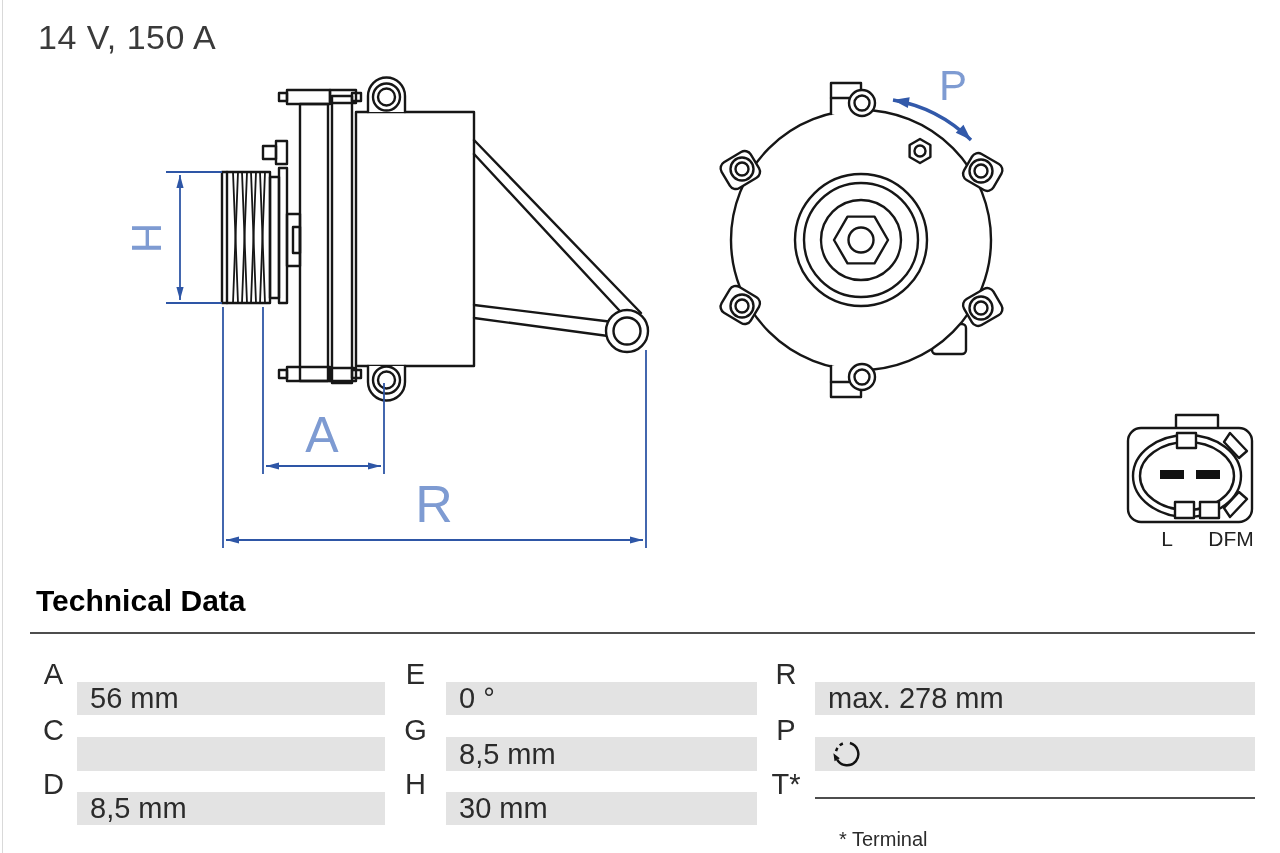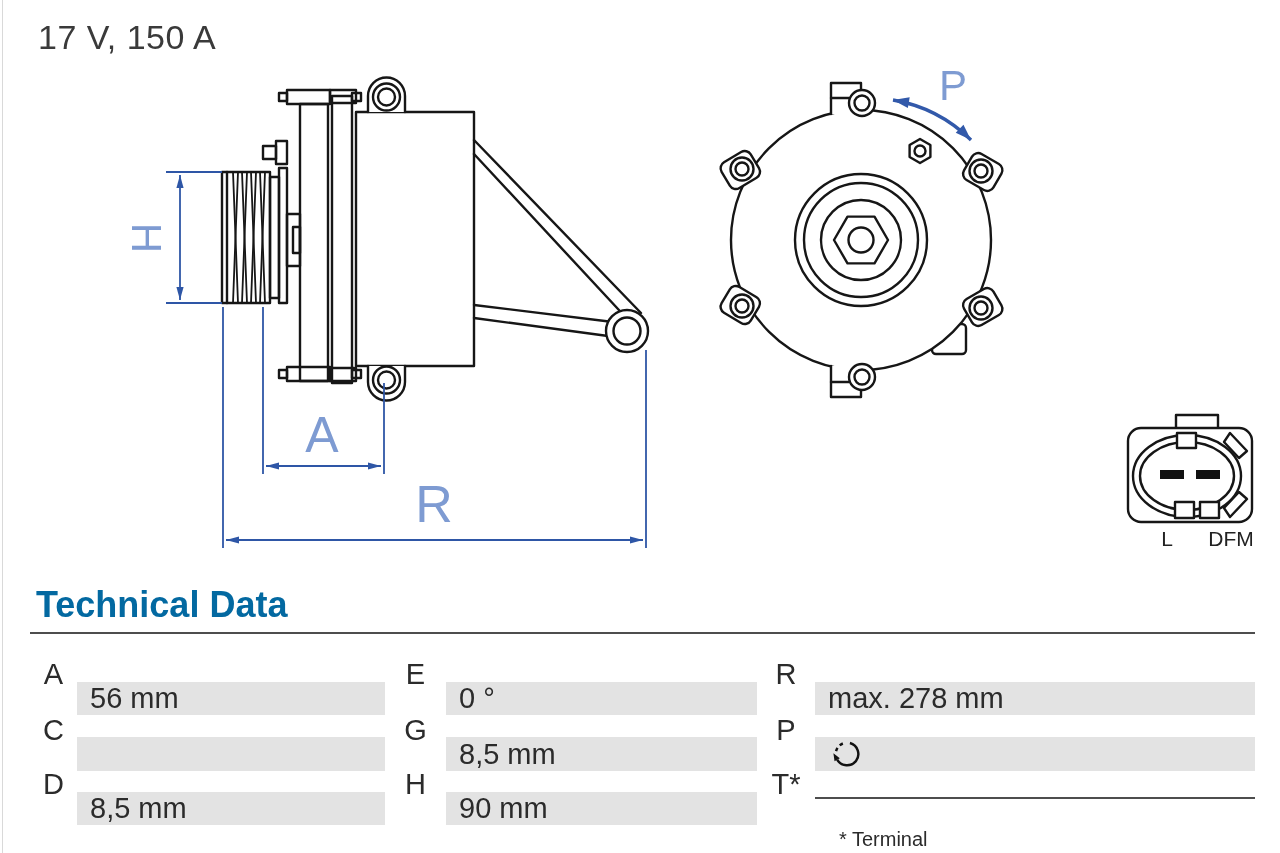--- a/index.html
+++ b/index.html
@@ -7,21 +7,21 @@
     position:relative;width:1280px;height:853px;background:#ffffff;
     font-family:"Liberation Sans", sans-serif;color:#2b2b2b;overflow:hidden;
   }
   .edge-line{position:absolute;left:2px;top:0;width:1px;height:100%;background:#d9d9d9;}
   .title{
     position:absolute;left:38px;top:18px;font-size:34px;font-weight:400;
     color:#3a3a3a;letter-spacing:0.5px;
   }
   .drawing{position:absolute;left:0;top:0;}
   .section-heading{
-    position:absolute;left:36px;top:584px;font-size:36px;font-weight:700;color:#0369a1;
+    position:absolute;left:36px;top:584px;font-size:30px;font-weight:700;color:#000000;
   }
   .tech-table{
     position:absolute;left:30px;top:632px;width:1225px;
   }
   .t-row{
     display:grid;grid-template-columns:47px 308px 61px 311px 58px 440px;
     height:53px;border-top:2px solid #4d4d4d;box-sizing:content-box;
   }
   .t-row:last-child{border-bottom:2px solid #4d4d4d;}
   .t-key{
@@ -38,21 +38,21 @@
   svg text{font-family:"Liberation Sans", sans-serif;}
   .dim-label{fill:#7e9bd2;}
   .conn-label{fill:#222222;font-size:21px;}
 </style>
 </head>
 <body>
 
 <div class="page">
   <div class="edge-line"></div>
 
-  <div class="title">17 V, 150 A</div>
+  <div class="title">14 V, 150 A</div>
 
   <svg class="drawing" width="1280" height="585" viewBox="0 0 1280 585">
     <defs>
       <marker id="dimA" markerUnits="userSpaceOnUse" markerWidth="15" markerHeight="9" viewBox="0 0 15 9" refX="14" refY="4.5" orient="auto-start-reverse">
         <path d="M14,4.5 L1,0.9 L1,8.1 Z" fill="#2e56a6"></path>
       </marker>
       <marker id="dimB" markerUnits="userSpaceOnUse" markerWidth="19" markerHeight="13" viewBox="0 0 19 13" refX="17" refY="6.5" orient="auto-start-reverse">
         <path d="M17,6.5 L1,1 L1,12 Z" fill="#3259aa"></path>
       </marker>
     </defs>
@@ -238,19 +238,19 @@
           <path d="M 21.1,6.4 A 12,12 0 1 1 7.6,24" stroke="#111111" stroke-width="2.6" fill="none"></path>
           <path d="M 6.4,14.9 A 12,12 0 0 1 15.5,6.3" stroke="#111111" stroke-width="2.6" fill="none" stroke-dasharray="3.8 3.4"></path>
           <polygon points="3.6,17.1 10.4,22.4 4.8,25.6" fill="#111111"></polygon>
         </svg>
       </div>
     </div>
     <div class="t-row">
       <div class="t-key">D</div>
       <div class="t-val">8,5 mm</div>
       <div class="t-key">H</div>
-      <div class="t-val">90 mm</div>
+      <div class="t-val">30 mm</div>
       <div class="t-key">T*</div>
     </div>
   </div>
 
   <div class="footnote">* Terminal</div>
 </div>
 
 </body></html>

